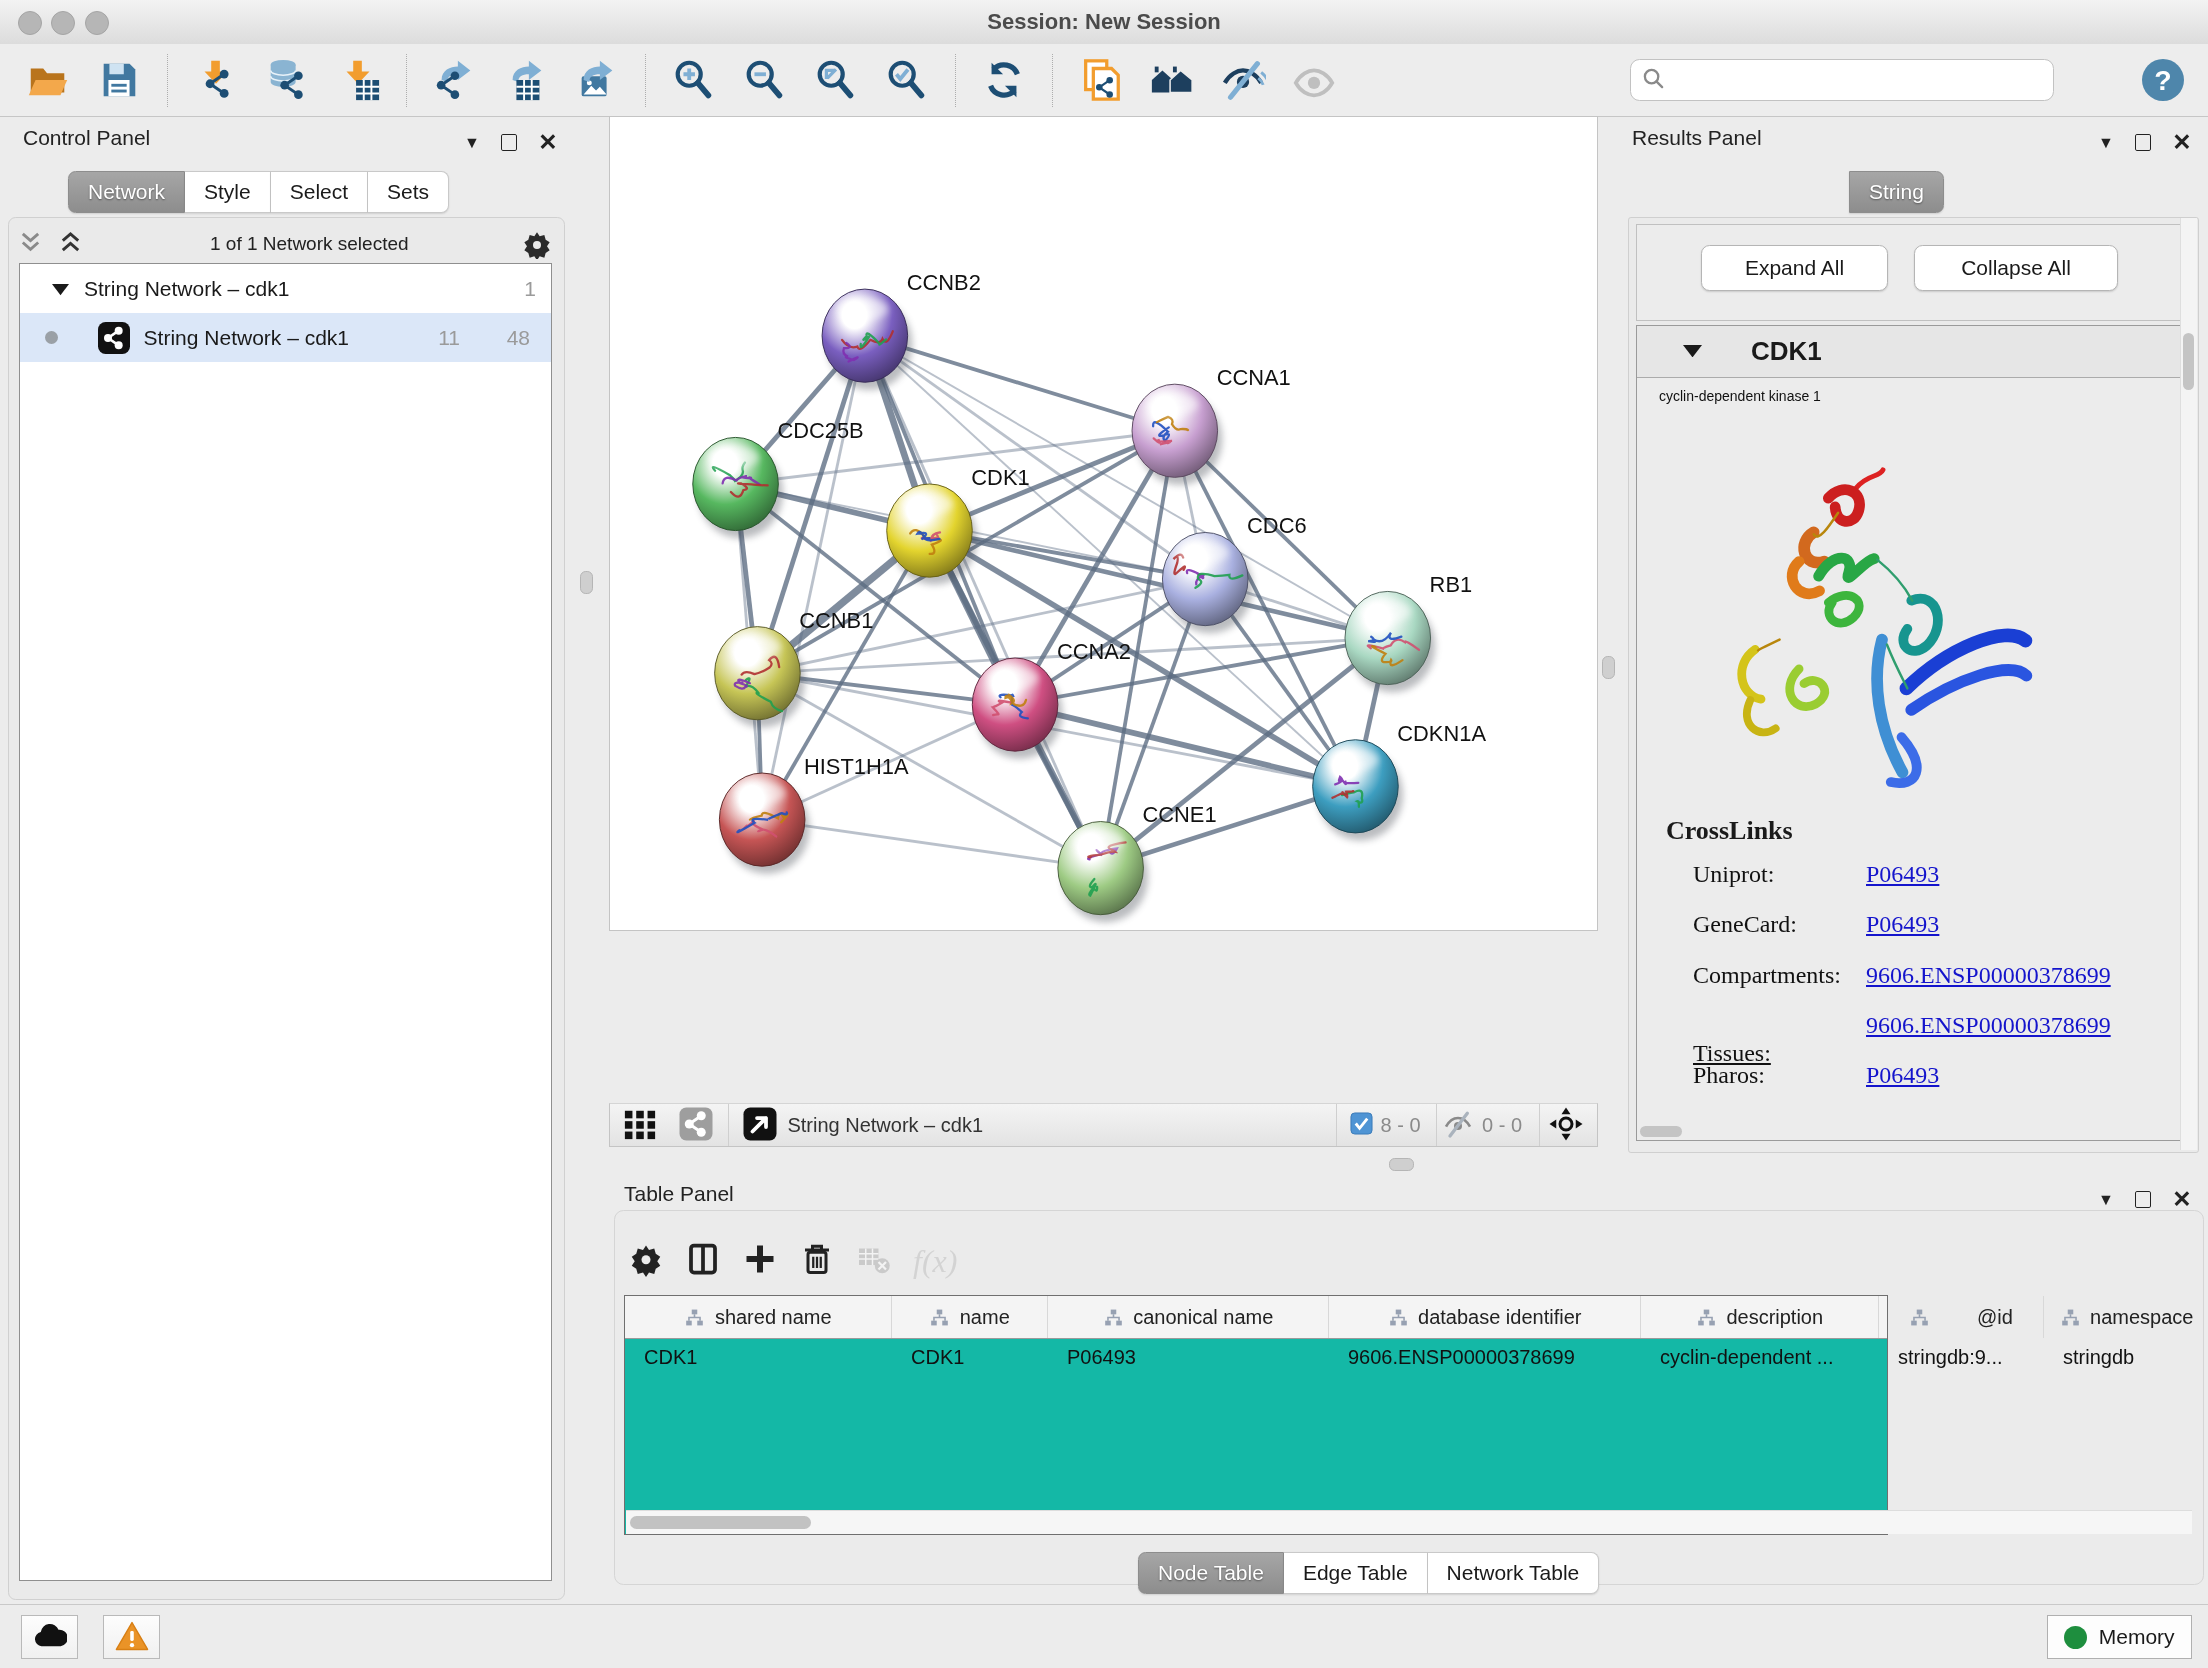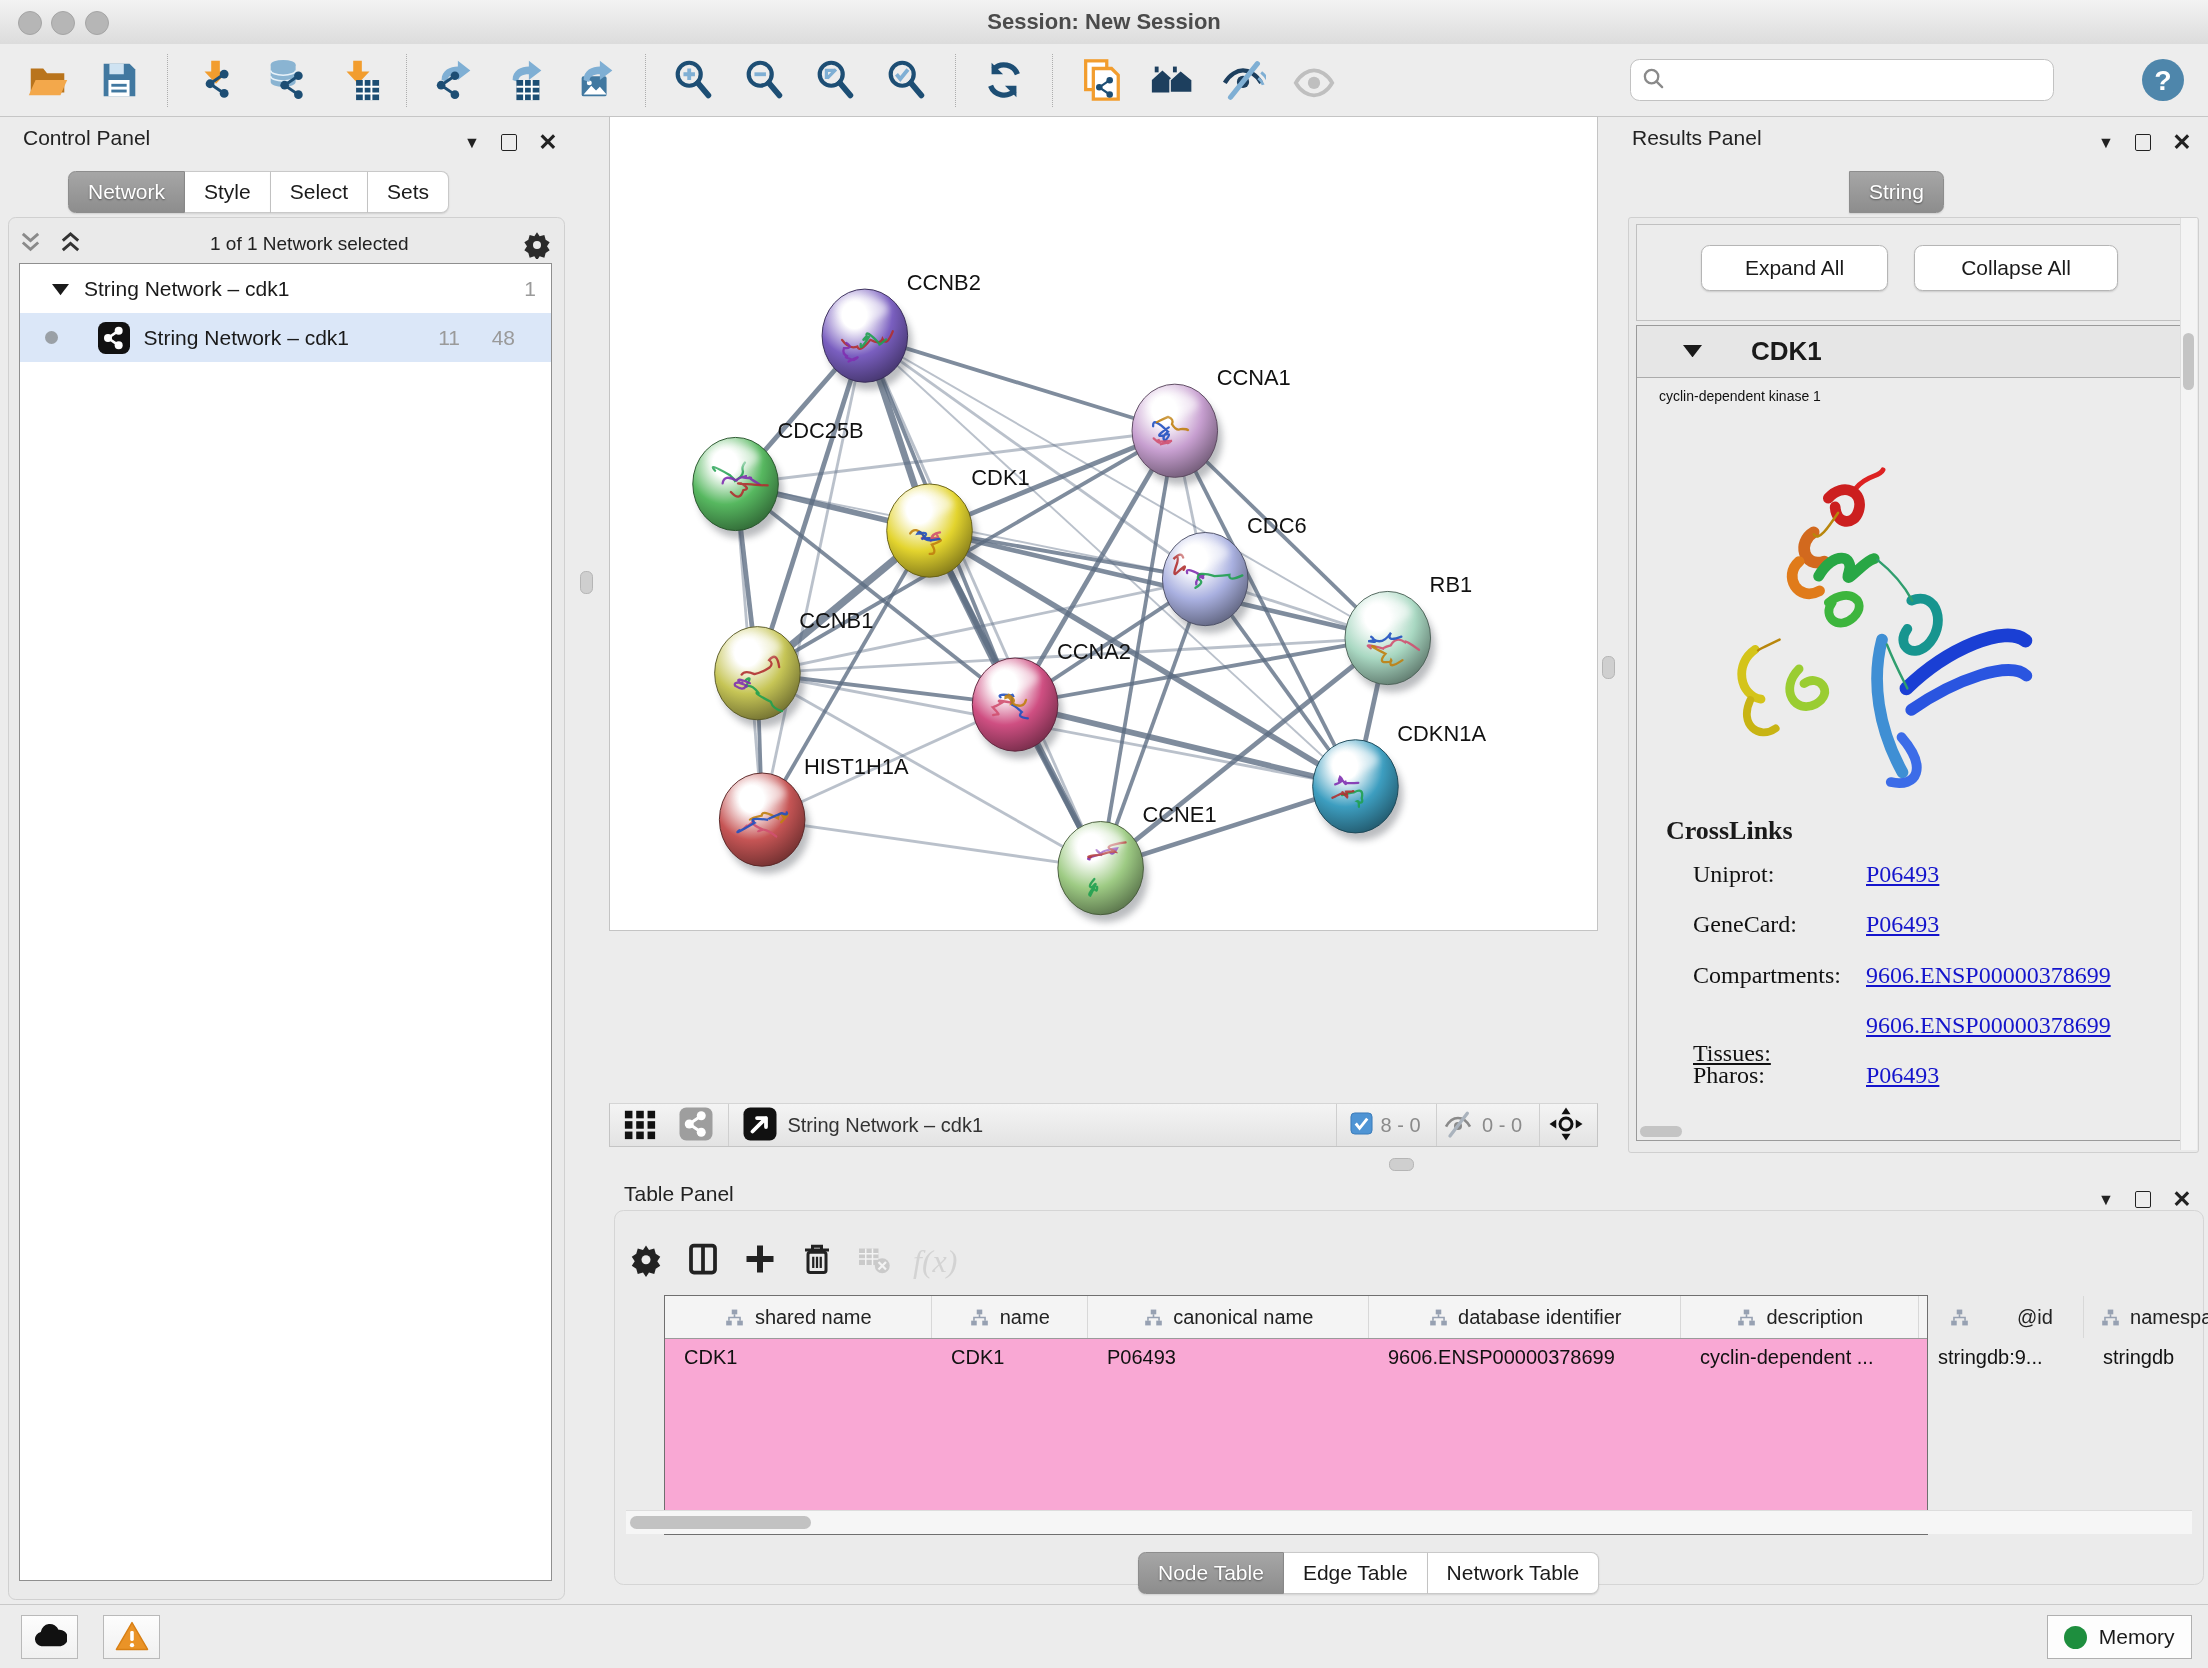--- a/index.html
+++ b/index.html
@@ -77,21 +77,21 @@
     color:#1414cc;text-decoration:underline;cursor:pointer;}
   #rp-scrollstub{left:1640px;top:1126px;width:42px;height:11.4px;border-radius:5.7px;background:#c4c4c4;}
   #rp-vscroll{left:2180px;top:218px;width:16px;height:932px;background:#f4f4f4;border-left:1px solid #dedede;}
   #rp-vthumb{left:2183px;top:333px;width:10.5px;height:57px;border-radius:5.7px;background:#c4c4c4;}
   
   #tp-outer{left:614px;top:1210px;width:1588px;height:373px;background:#ebebeb;border:1px solid #d5d5d5;border-radius:9.5px;}
   #tp-toolbar{left:628px;top:1223px;height:57px;display:flex;align-items:flex-end;gap:21px;}
   .tp-icon{cursor:pointer;}
   .tp-icon.disabled{opacity:.4;cursor:default;}
   #tp-fx{font-family:"Liberation Serif",serif;font-style:italic;font-size:32px;color:#b0b0b0;}
-  #tp-table{left:624px;top:1295px;width:1264px;height:240px;background:#f9a8d4;border:1.9px solid #6f6f6f;box-sizing:border-box;margin-left:40px;}
+  #tp-table{left:624px;top:1295px;width:1264px;height:240px;background:#14b8a6;border:1.9px solid #6f6f6f;box-sizing:border-box;}
   #tp-header{display:flex;height:42px;background:#f4f4f4;border-bottom:1px solid #9a9a9a;}
   .th{display:flex;align-items:center;justify-content:center;gap:9.5px;font-size:20px;color:#222;
     border-right:1px solid #d8d8d8;box-sizing:border-box;overflow:hidden;white-space:nowrap;cursor:pointer;}
   #tp-row{display:flex;height:36px;align-items:center;cursor:pointer;}
   .td{font-size:20px;color:#111;padding-left:19px;box-sizing:border-box;overflow:hidden;white-space:nowrap;}
   #tp-hscroll{left:626px;top:1510px;width:1566px;height:23px;background:#f6f6f6;border-top:1px solid #ddd;}
   #tp-hthumb{left:630px;top:1516px;width:181px;height:13.3px;border-radius:6.7px;background:#c2c2c2;cursor:pointer;}
   
   #status-divider{left:0;top:1604px;width:2208px;height:0;border-top:1px solid #c9c9c9;}
   .st-btn{position:absolute;top:1615px;width:55px;height:42px;background:linear-gradient(#fdfdfd,#f0f0f0);
@@ -321,21 +321,21 @@
           <g fill="#fff">
             <circle cx="31" cy="13" r="6"></circle>
             <circle cx="15" cy="24" r="6"></circle>
             <circle cx="31" cy="35" r="6"></circle>
           </g>
           <path d="M15 24L31 13M15 24l16 11" stroke="#fff" stroke-width="4"></path>
         </svg>
     </span>
     <span style="margin-left:13.3px">String Network – cdk1</span>
     <span class="cnt" style="right:91px">11</span>
-    <span class="cnt" style="right:36px">48</span>
+    <span class="cnt" style="right:21px">48</span>
   </div>
 </div>
 
 <div class="abs split-v" style="left:580px;top:571px;"></div>
 <div class="abs split-v" style="left:1602px;top:656px;"></div>
 <div class="abs split-h" style="left:1389px;top:1158px;"></div>
 
 <div id="net-canvas" class="abs">
   <svg id="net-svg" width="987" height="985" viewBox="0 0 1038 1036">
       <defs>

